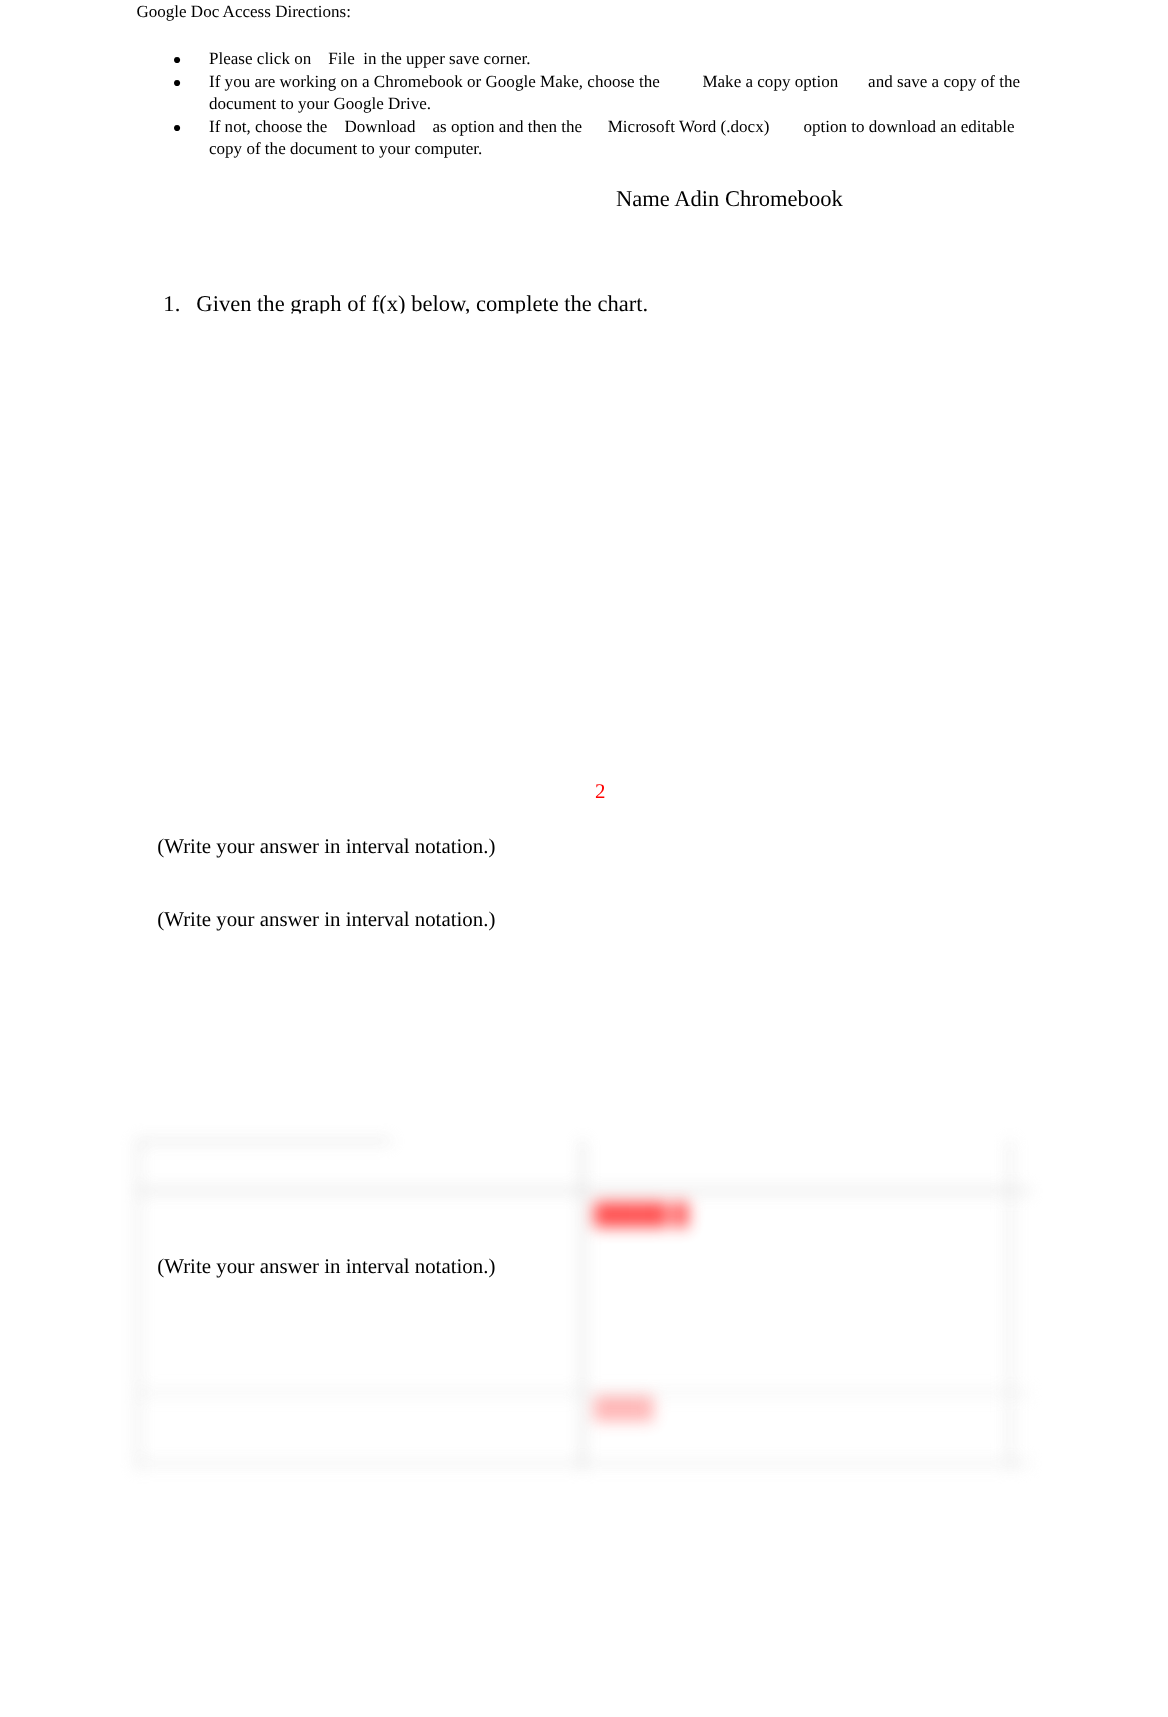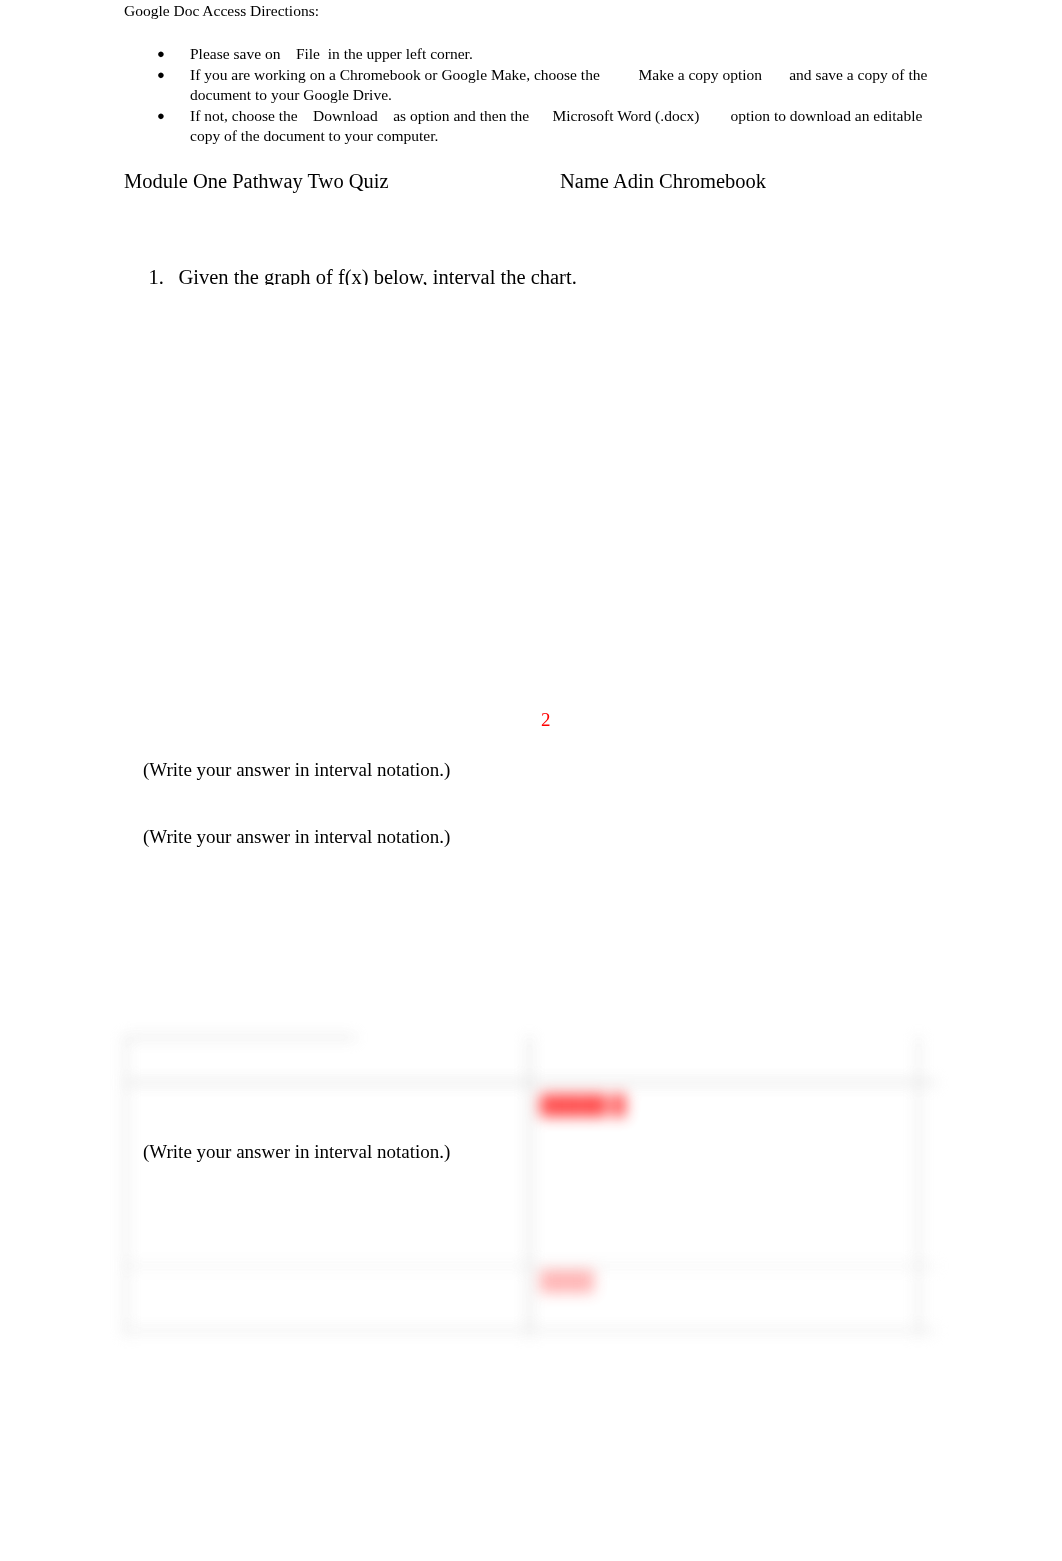--- a/index.html
+++ b/index.html
@@ -181,41 +181,40 @@
 <body>
 
 <div class="page">
 
   <div class="directions-title">Google Doc Access Directions:</div>
 
   <div class="bullet-list">
 
     <div class="bullet-item">
       <span class="bullet-marker">●</span>
-      <span class="bullet-text gapped">Please save on    File  in the upper left corner.</span>
+      <span class="bullet-text gapped">Please click on    File  in the upper save corner.</span>
     </div>
 
     <div class="bullet-item">
       <span class="bullet-marker">●</span>
       <span class="bullet-text">If you are working on a Chromebook or Google Make, choose the          Make a copy option       and save a copy of the document to your Google Drive.</span>
     </div>
 
     <div class="bullet-item">
       <span class="bullet-marker">●</span>
       <span class="bullet-text">If not, choose the    Download    as option and then the      Microsoft Word (.docx)        option to download an editable copy of the document to your computer.</span>
     </div>
 
   </div>
 
-  <div class="quiz-title">Module One Pathway Two Quiz</div>
 
   <div class="name-line">Name Adin Chromebook</div>
 
   <div class="question-1">
-    <span class="q-num">1.</span><span>Given the graph of f(x) below, interval the chart.</span>
+    <span class="q-num">1.</span><span>Given the graph of f(x) below, complete the chart.</span>
   </div>
 
   <div class="graph-area"></div>
 
   <div class="answer-block domain">
     <div>(Write your answer in interval notation.)</div>
   </div>
   <div class="answer-value">2</div>
 
   <div class="answer-block range">

